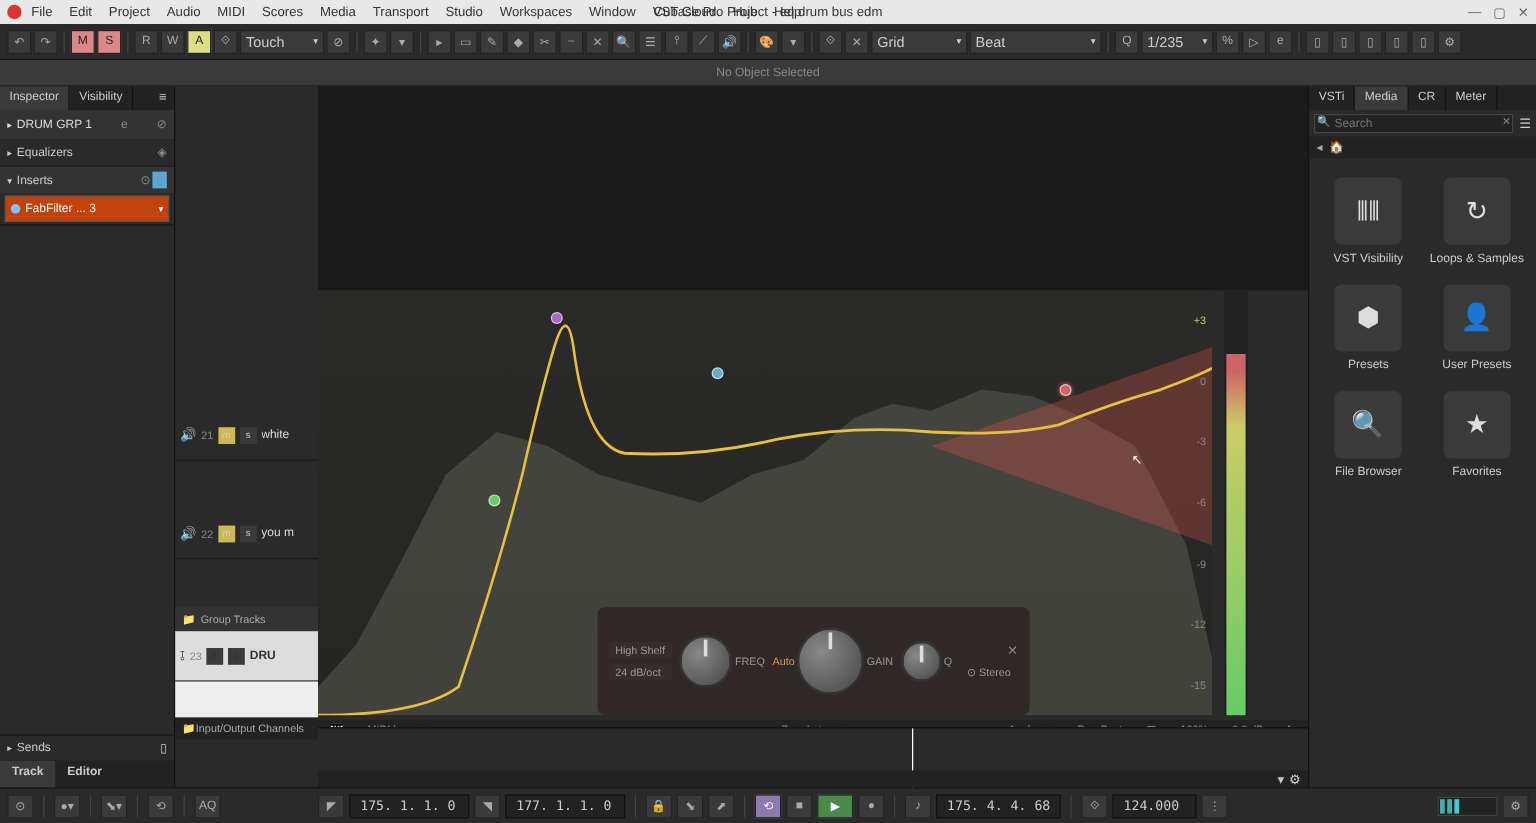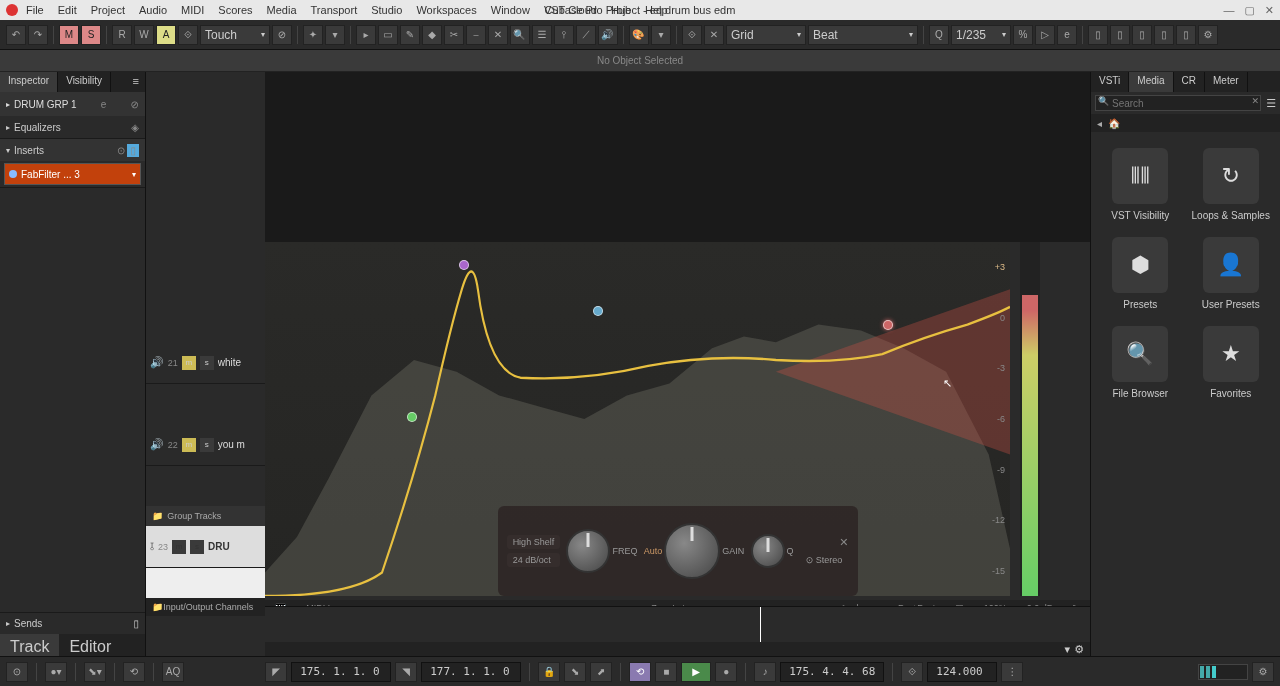--- a/index.html
+++ b/index.html
@@ -43,21 +43,21 @@
 .insp-track .edit { margin-left: auto; color: #888; }
 .insert-slot { height: 22px; background: #3a3a3a; margin: 2px 4px; display: flex; align-items: center; padding: 0 4px; font-size: 10px; color: #bbb; border: 1px solid #555; }
 .insert-slot.active { background: #c2410c; color: #fff; }
 .insert-slot .chev { margin-left: auto; font-size: 8px; }
 .insert-slot .ind { width: 8px; height: 8px; background: #8bf; border-radius: 50%; margin-right: 4px; }
 .empty-slots { flex: 1; }
 .sends-header { height: 22px; display: flex; align-items: center; padding: 0 6px; background: #2a2a2a; font-size: 10px; border-top: 1px solid #1a1a1a; }
 .sends-header .chev { margin-right: 4px; font-size: 8px; }
 .sends-header .ctrl { margin-left: auto; }
 .bottom-tabs { display: flex; height: 22px; background: #222; margin-top: auto; }
-.bottom-tab { padding: 4px 10px; font-size: 16px; }
+.bottom-tab { padding: 4px 10px; font-size: 10px; font-weight: bold; }
 .bottom-tab.active { background: #3a3a3a; }
 
 
 .track-list { width: 120px; background: #2a2a2a; border-left: 1px solid #111; display: flex; flex-direction: column; }
 .track-row { height: 42px; border-bottom: 1px solid #1a1a1a; display: flex; align-items: center; padding: 0 4px; gap: 4px; }
 .track-row .num { font-size: 9px; color: #888; }
 .track-row .m-btn { width: 14px; height: 14px; background: #3a3a3a; font-size: 8px; display: flex; align-items: center; justify-content: center; }
 .track-name { font-size: 10px; color: #ddd; overflow: hidden; white-space: nowrap; }
 .group-header { height: 20px; background: #333; display: flex; align-items: center; padding: 0 6px; font-size: 9px; color: #aaa; }
 .group-header .folder-icon { margin-right: 4px; }

